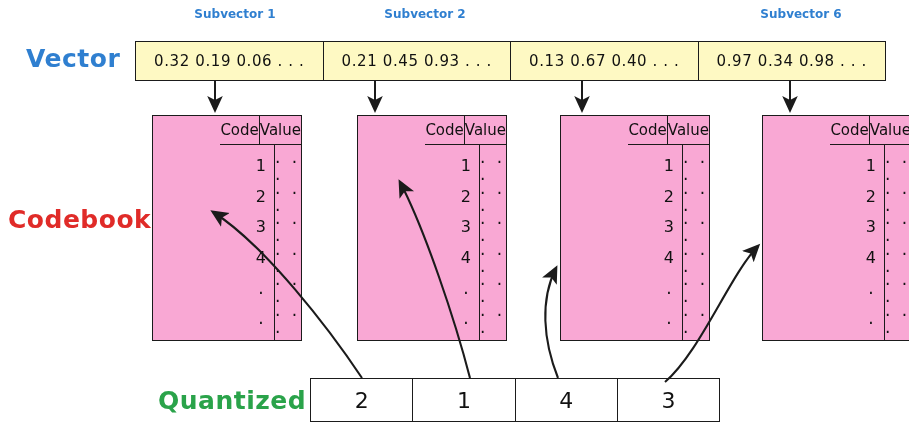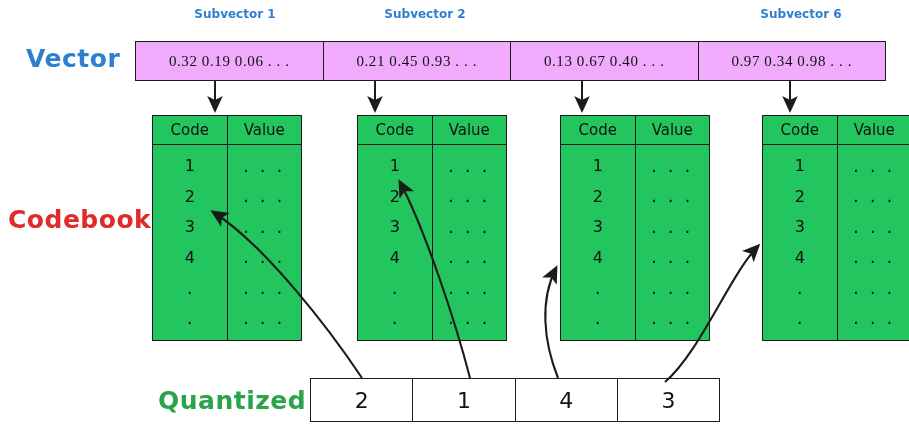--- a/index.html
+++ b/index.html
@@ -15,30 +15,30 @@
              white-space:nowrap;}
   .lbl-vector{left:26px;top:44px;font-size:25px;color:#2f7fd0;}
   .lbl-codebook{left:8px;top:205px;font-size:25px;color:#e02b28;}
   .lbl-quantized{left:150px;top:386px;font-size:25px;color:#2aa34a;margin-left:8px;}
 
   .subhead{position:absolute;top:7px;font-size:12px;color:#2f7fd0;
            font-weight:600;text-align:center;white-space:nowrap;}
 
   
   .vector-box{position:absolute;left:135px;top:41px;width:749px;height:38px;
-              border:1.6px solid #1b1b1b;background:#f0abfc;display:flex;font-family:Liberation Serif, serif;}
+              border:1.6px solid #1b1b1b;background:#fef9c3;display:flex;}
   .vcell{flex:1;display:flex;align-items:center;justify-content:center;
          font-size:15px;color:#111;letter-spacing:.6px;
          border-right:1.6px solid #1b1b1b;white-space:nowrap;}
   .vcell:last-child{border-right:none;}
 
   
   .cb-table{position:absolute;top:115px;width:148px;height:224px;
-            border:1.6px solid #1b1b1b;background:#22c55e;
-            display:flex;flex-direction:column;}
+            border:1.6px solid #1b1b1b;background:#f9a8d4;
+            display:flex;flex-direction:column;align-items:flex-end;}
   .cb-head{display:flex;height:28px;border-bottom:1.6px solid #1b1b1b;}
   .cb-head > div{flex:1;display:flex;align-items:center;justify-content:center;
                  font-size:15px;color:#111;}
   .cb-head > div:first-child{border-right:1.6px solid #1b1b1b;}
   .cb-body{flex:1;display:flex;}
   .cb-col{flex:1;display:flex;flex-direction:column;
           justify-content:space-around;align-items:center;padding:6px 0;}
   .cb-col.left{border-right:1.6px solid #1b1b1b;}
   .cb-cell{font-size:16px;color:#111;line-height:1;height:18px;
            display:flex;align-items:center;justify-content:center;}

